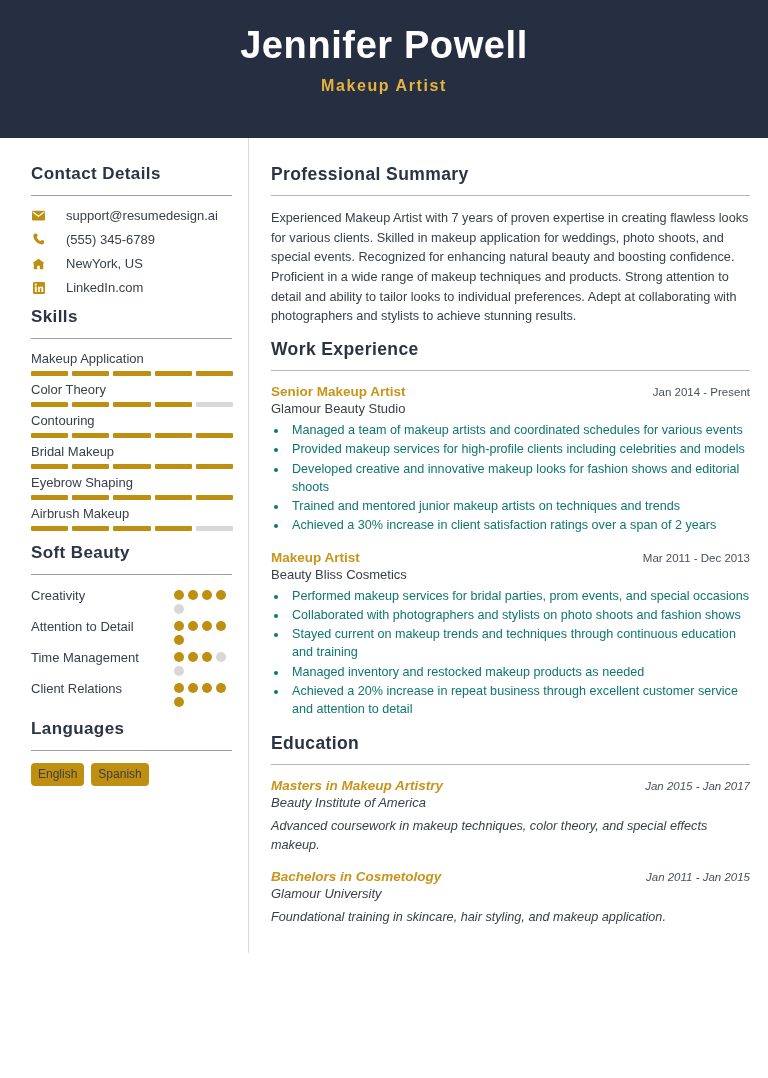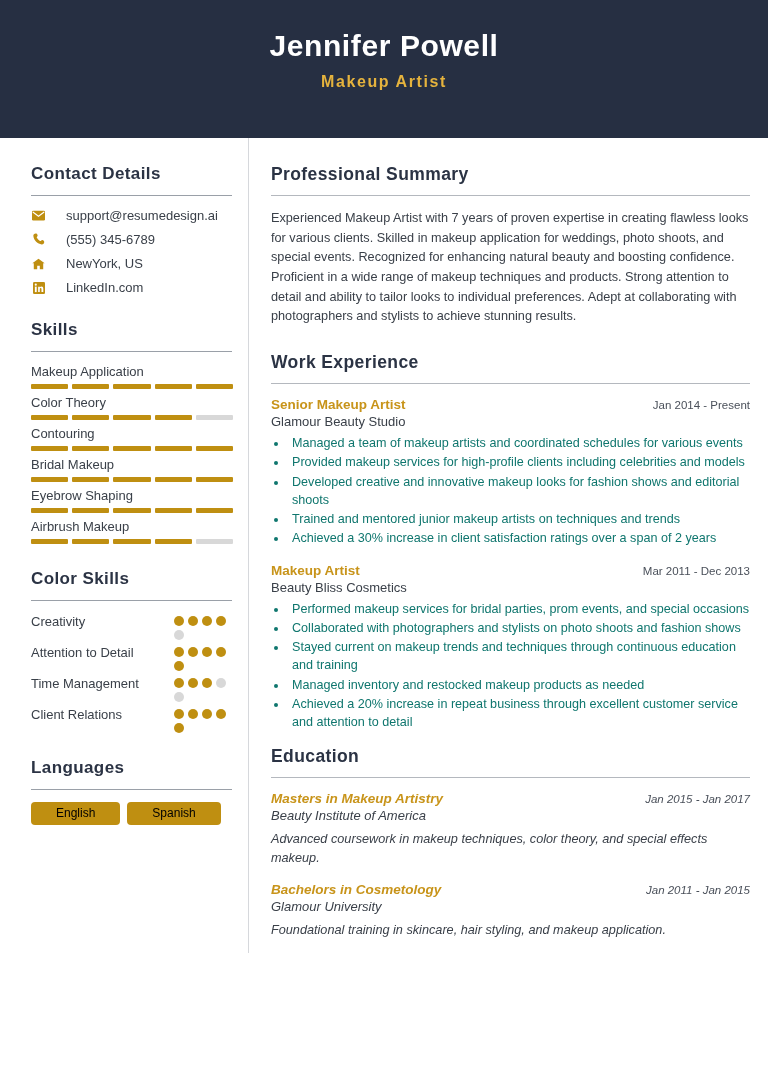--- a/index.html
+++ b/index.html
@@ -20,21 +20,21 @@
     background: #262f42;
     height: 138px;
     display: flex;
     flex-direction: column;
     align-items: center;
     justify-content: center;
     padding-bottom: 18px;
   }
   .header-name {
     color: #ffffff;
-    font-size: 30px;
+    font-size: 38px;
     font-weight: bold;
     letter-spacing: 0.6px;
     line-height: 1.1;
   }
   .header-role {
     color: #e5b33d;
     font-size: 16px;
     font-weight: bold;
     letter-spacing: 1.6px;
     margin-top: 11px;
@@ -132,23 +132,23 @@
     height: 10px;
     border-radius: 50%;
     background: #d8d8d8;
   }
   .dot.on { background: #bf8f11; }
 
   
   .lang-wrap { display: flex; flex-wrap: wrap; gap: 7px; }
   .lang-pill {
     background: #bf8f11;
-    color: #000000;
+    color: #404040;
     font-size: 12px;
-    padding: 5px 25px 6px;
+    padding: 5px 7px 6px;
     border-radius: 4px;
     line-height: 1;
   }
 
   
   .summary-text {
     font-size: 12.7px;
     line-height: 1.55;
     color: #3a4049;
     text-align: left;
@@ -186,21 +186,21 @@
     margin-bottom: 1px;
     padding-left: 4px;
   }
   .edu-desc {
     font-size: 12.7px;
     line-height: 1.5;
     color: #3a4049;
     margin-top: 7px;
   }
   .edu-block { margin-bottom: 14px; font-style: italic; }
-  .sec-gap-top { margin-top: 25px; }
+  .sec-gap-top { margin-top: 12px; }
 </style>
 </head>
 <body>
 
 <div class="page">
 
   <div class="header">
     <div class="header-name">Jennifer Powell</div>
     <div class="header-role">Makeup Artist</div>
   </div>
@@ -313,21 +313,21 @@
                 <span class="seg on"></span>
                 <span class="seg on"></span>
                 <span class="seg on"></span>
                 <span class="seg"></span>
               </div>
             </div>
           </div>
       </div>
 
       <div class="sec-gap-top">
-        <div class="sec-title">Color Skills</div>
+        <div class="sec-title">Soft Beauty</div>
         <div class="sec-rule"></div>
         <div id="soft-list">
             <div class="soft-row">
               <div class="soft-name">Creativity</div>
               <div class="dots">
                 <span class="dot on"></span>
                 <span class="dot on"></span>
                 <span class="dot on"></span>
                 <span class="dot on"></span>
                 <span class="dot"></span>

